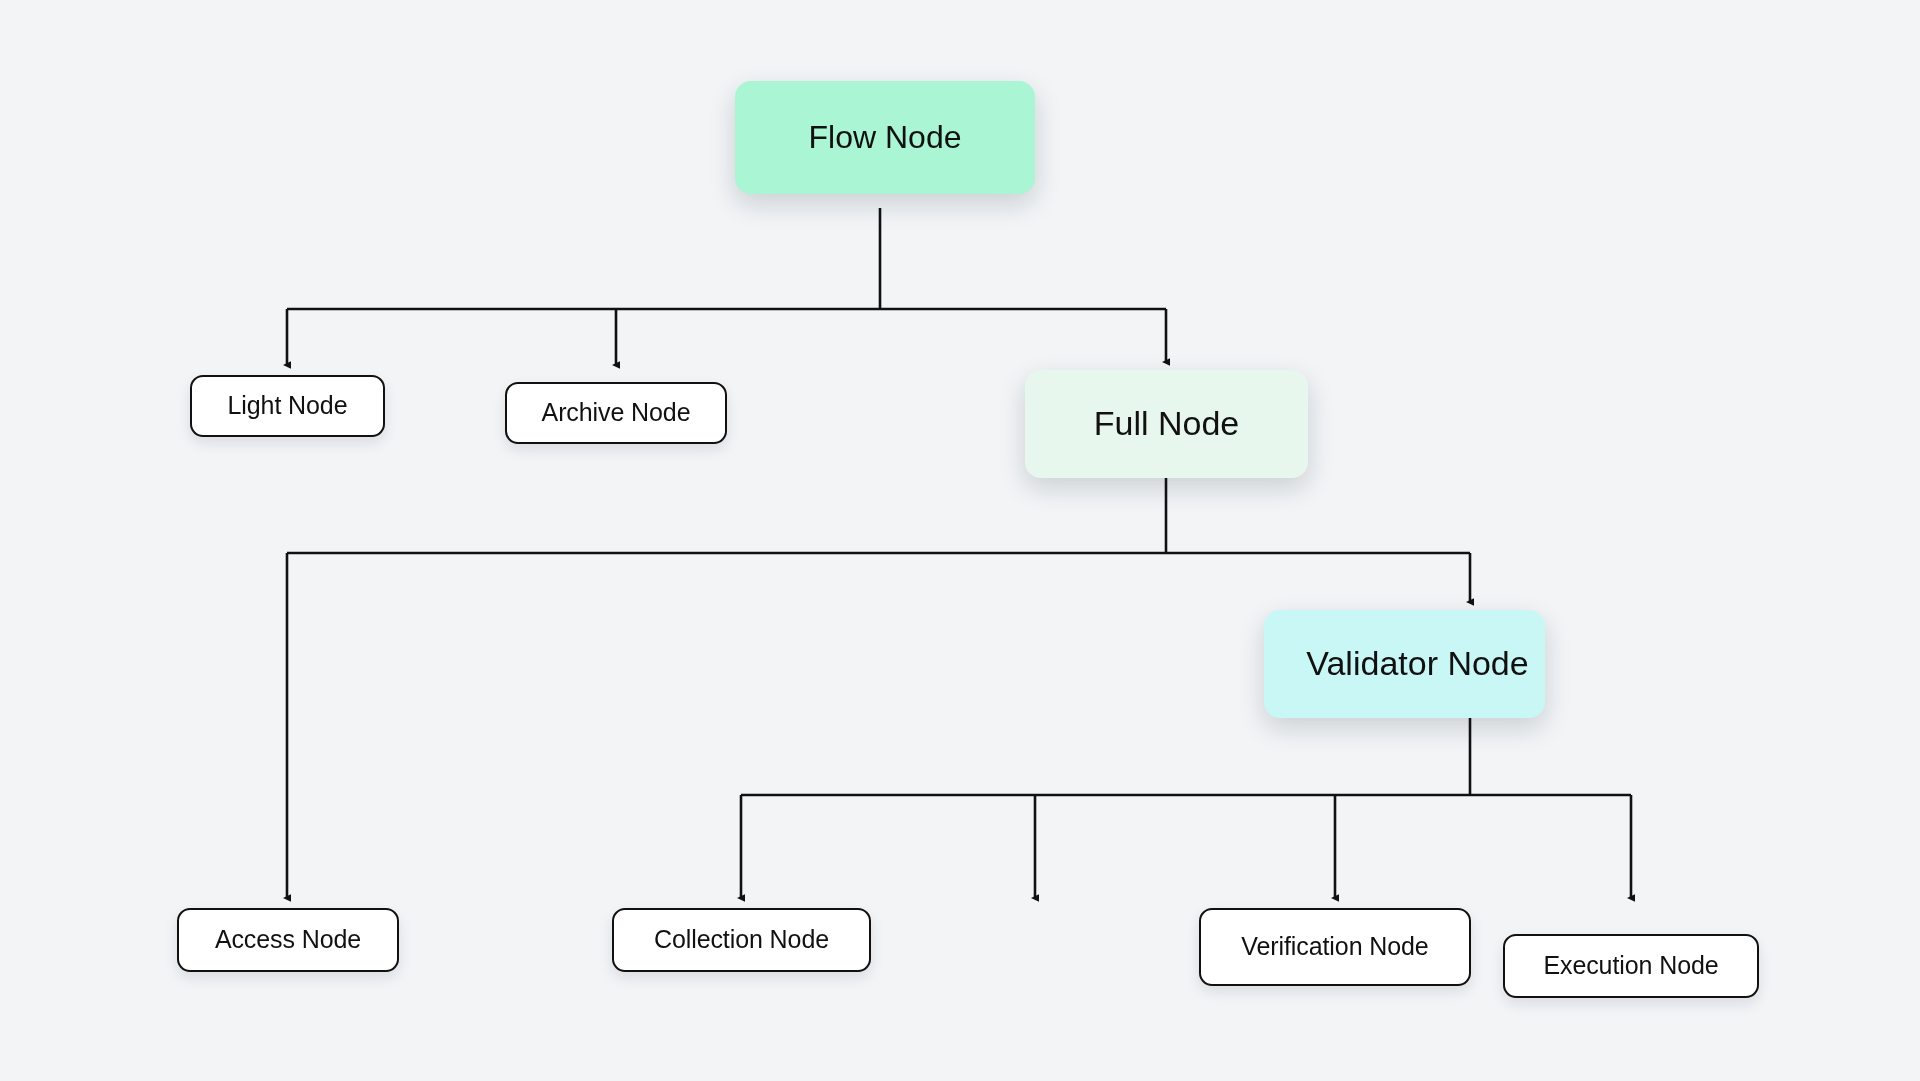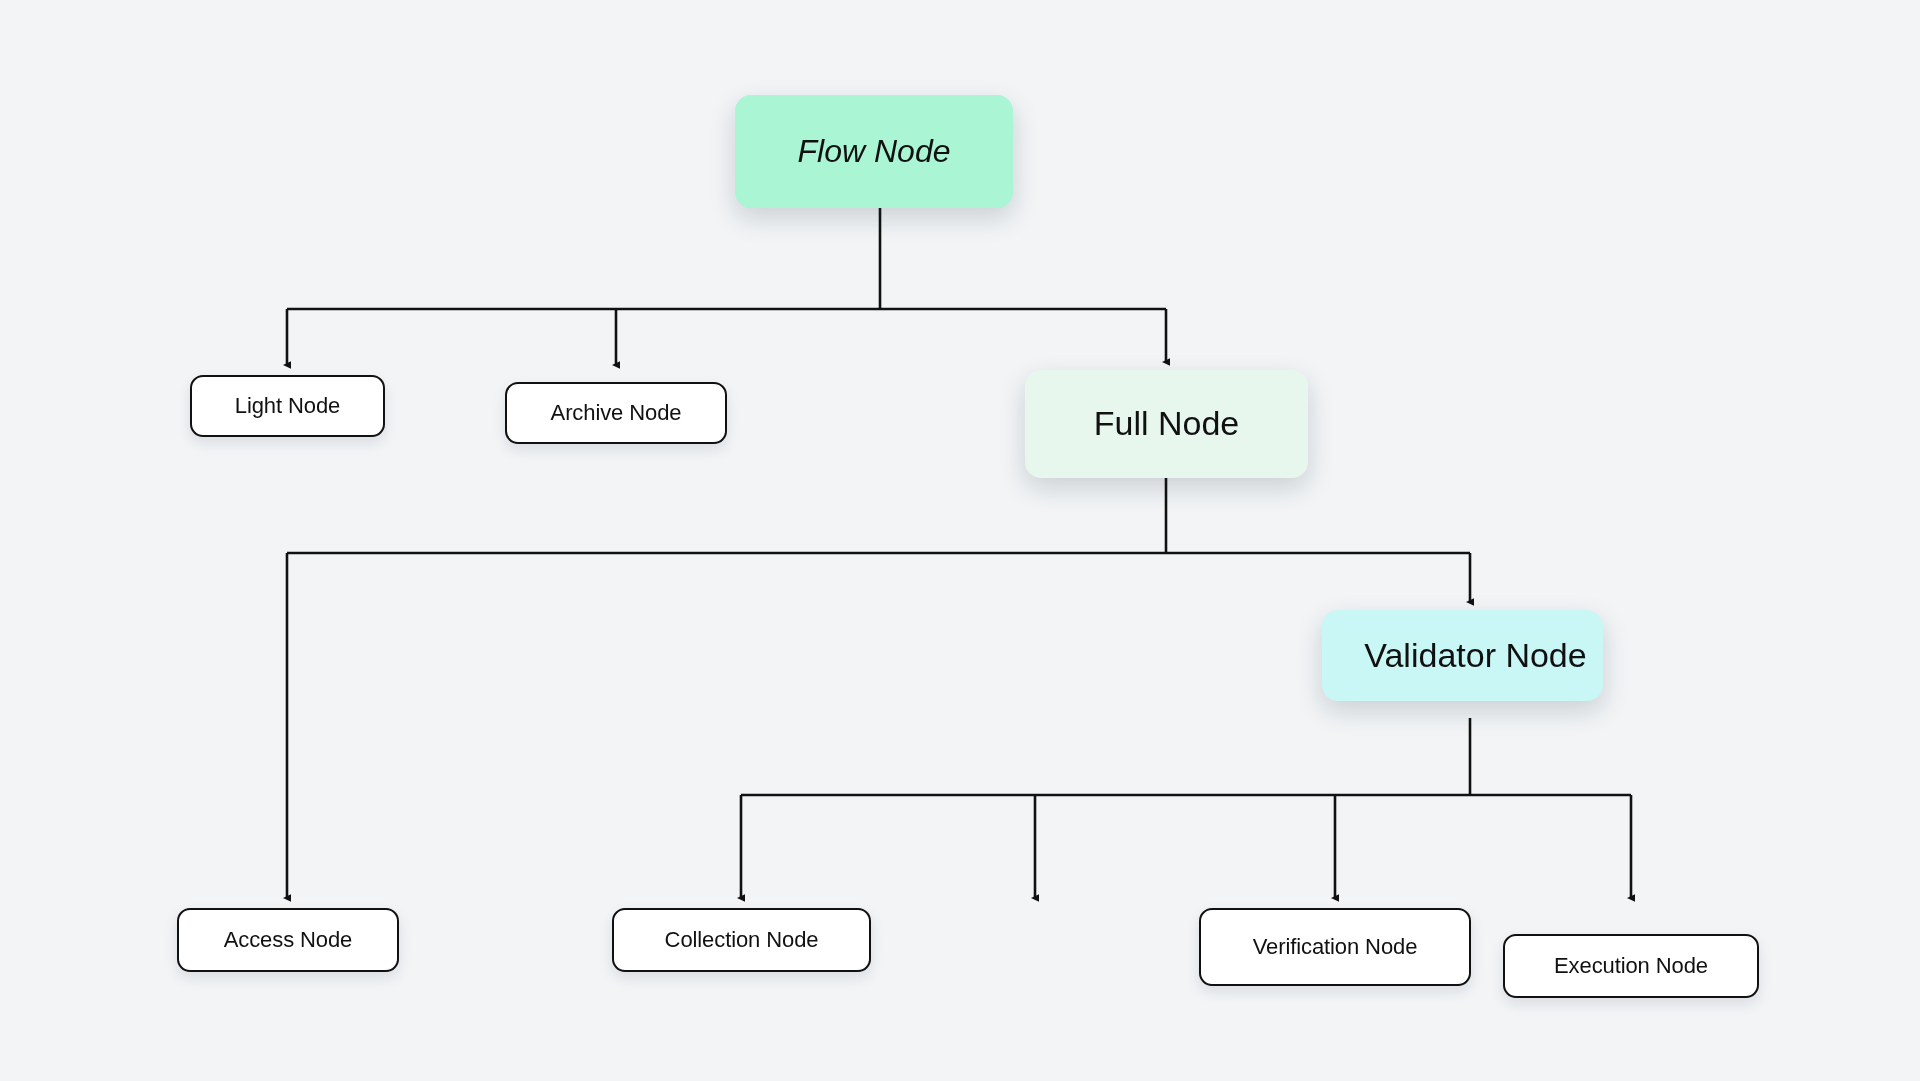--- a/index.html
+++ b/index.html
@@ -42,21 +42,21 @@
     color: #111111;
     border-radius: 14px;
     user-select: none;
   }
 
   
   .node.plain {
     background: #ffffff;
     border: 2.5px solid #111111;
     border-radius: 13px;
-    font-size: 22px;
+    font-size: 25px;
     letter-spacing: -0.1px;
     box-shadow: 0 6px 14px rgba(20, 30, 45, 0.10);
   }
 
   
   .node.accent {
     border: none;
     border-radius: 16px;
     box-shadow: 0 10px 26px rgba(20, 35, 50, 0.17);
   }
@@ -110,37 +110,37 @@
       <path d="M741,795 L741,898" marker-end="url(#arrowhead)"></path>
 
       <path d="M1035,795 L1035,898" marker-end="url(#arrowhead)"></path>
 
       <path d="M1335,795 L1335,898" marker-end="url(#arrowhead)"></path>
 
       <path d="M1631,795 L1631,898" marker-end="url(#arrowhead)"></path>
     </g>
   </svg>
 
-  <div class="node accent root" id="n-flow-node" style="left: 735px; top: 95px; width: 278px; height: 113px; background: rgb(169, 245, 212); font-style: italic;">
+  <div class="node accent root" id="n-flow-node" style="left: 735px; top: 81px; width: 300px; height: 113px; background: rgb(169, 245, 212);">
     <span class="node-label">Flow Node</span>
   </div>
 
   <div class="node plain" id="n-light-node" style="left: 190px; top: 375px; width: 195px; height: 62px; background: rgb(255, 255, 255);">
     <span class="node-label">Light Node</span>
   </div>
 
   <div class="node plain" id="n-archive-node" style="left: 505px; top: 375px; width: 222px; height: 62px; background: rgb(255, 255, 255); margin-top: 7px;">
     <span class="node-label">Archive Node</span>
   </div>
 
   <div class="node accent mid" id="n-full-node" style="left: 1025px; top: 370px; width: 283px; height: 108px; background: rgb(232, 247, 238);">
     <span class="node-label">Full Node</span>
   </div>
 
-  <div class="node accent mid" id="n-validator-node" style="left: 1322px; top: 610px; width: 281px; height: 91px; background: rgb(201, 247, 245); padding-left: 26px;">
+  <div class="node accent mid" id="n-validator-node" style="left: 1264px; top: 610px; width: 281px; height: 108px; background: rgb(201, 247, 245); padding-left: 26px;">
     <span class="node-label">Validator Node</span>
   </div>
 
   <div class="node plain" id="n-access-node" style="left: 177px; top: 908px; width: 222px; height: 64px; background: rgb(255, 255, 255);">
     <span class="node-label">Access Node</span>
   </div>
 
   <div class="node plain" id="n-collection-node" style="left: 612px; top: 908px; width: 259px; height: 64px; background: rgb(255, 255, 255);">
     <span class="node-label">Collection Node</span>
   </div>

